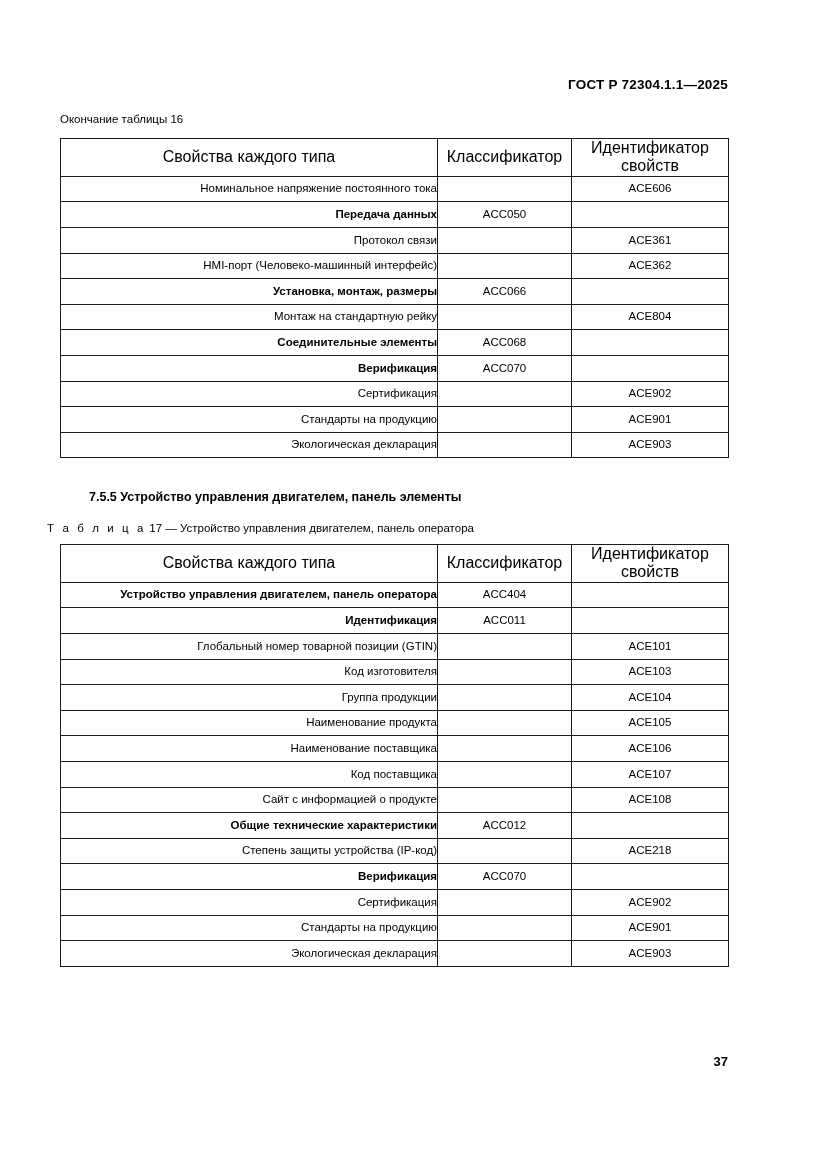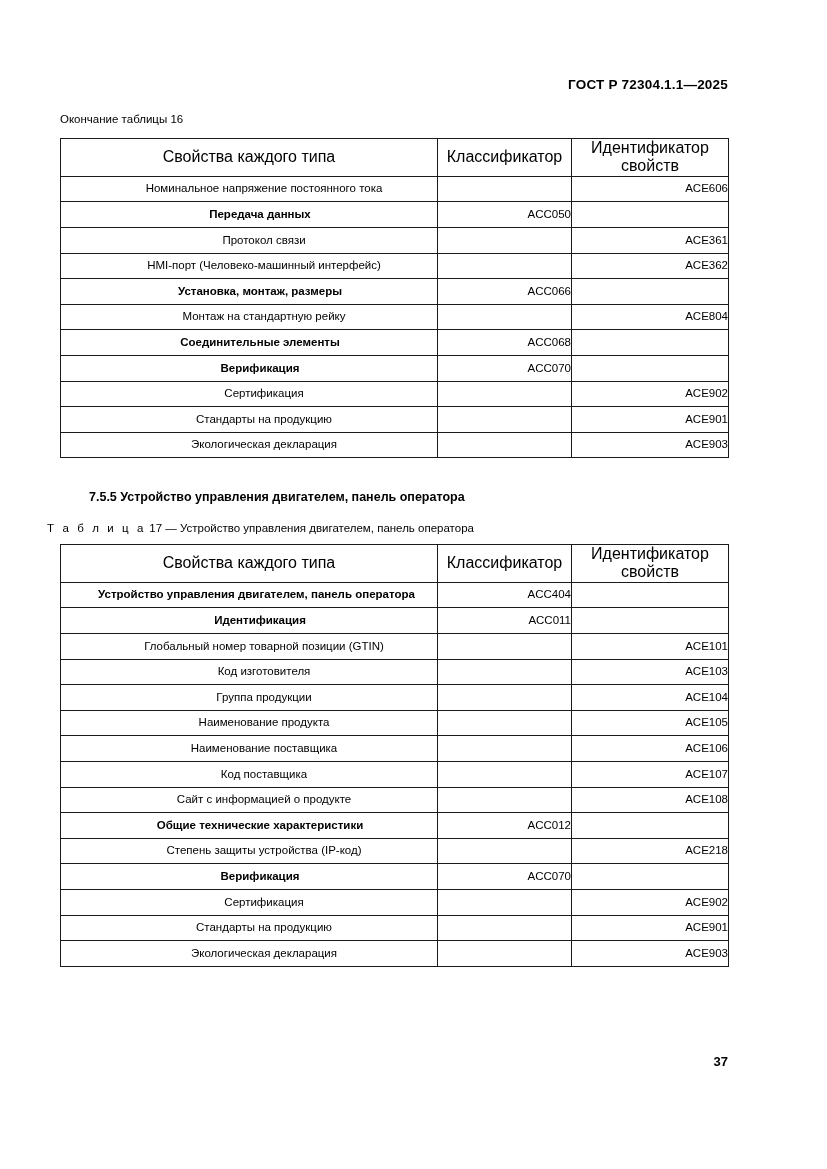--- a/index.html
+++ b/index.html
@@ -63,26 +63,26 @@
   table.gost col.c-cls  { width: 134px; }
   table.gost col.c-id   { width: 157px; }
 
   .th {
     text-align: center;
     font-size: 16px;
   }
   .th span { display: inline-block; }
 
   .cell-center {
+    text-align: center;
+  }
+
+  
+  .prop {
     text-align: right;
-  }
-
-  
-  .prop {
-    text-align: center;
     margin-left: 19px;
   }
   .prop span { display: block; }
   .lvl1 span { padding-left: 15px; font-weight: bold; }
   .lvl2 span { padding-left: 22px; font-weight: bold; }
   .lvl3 span { padding-left: 30px; font-weight: normal; }
 
   #table16 { left: 60px; top: 138px; }
   #table17 { left: 60px; top: 544px; }
 
@@ -212,21 +212,21 @@
         <tr>
           <td class="prop lvl3">
             <span>Экологическая декларация</span>
           </td>
           <td class="cell-center"></td>
           <td class="cell-center">ACE903</td>
         </tr>
       </tbody>
   </table>
 
-  <div class="section-head">7.5.5 Устройство управления двигателем, панель оператора</div>
+  <div class="section-head">7.5.5 Устройство управления двигателем, панель элементы</div>
 
   <div class="cap-table">
     <span class="tbl-word">Т а б л и ц а</span>
     <span>17 — Устройство управления двигателем, панель оператора</span>
   </div>
 
   <table class="gost" id="table17">
     <colgroup>
       <col class="c-prop">
         <col class="c-cls">

